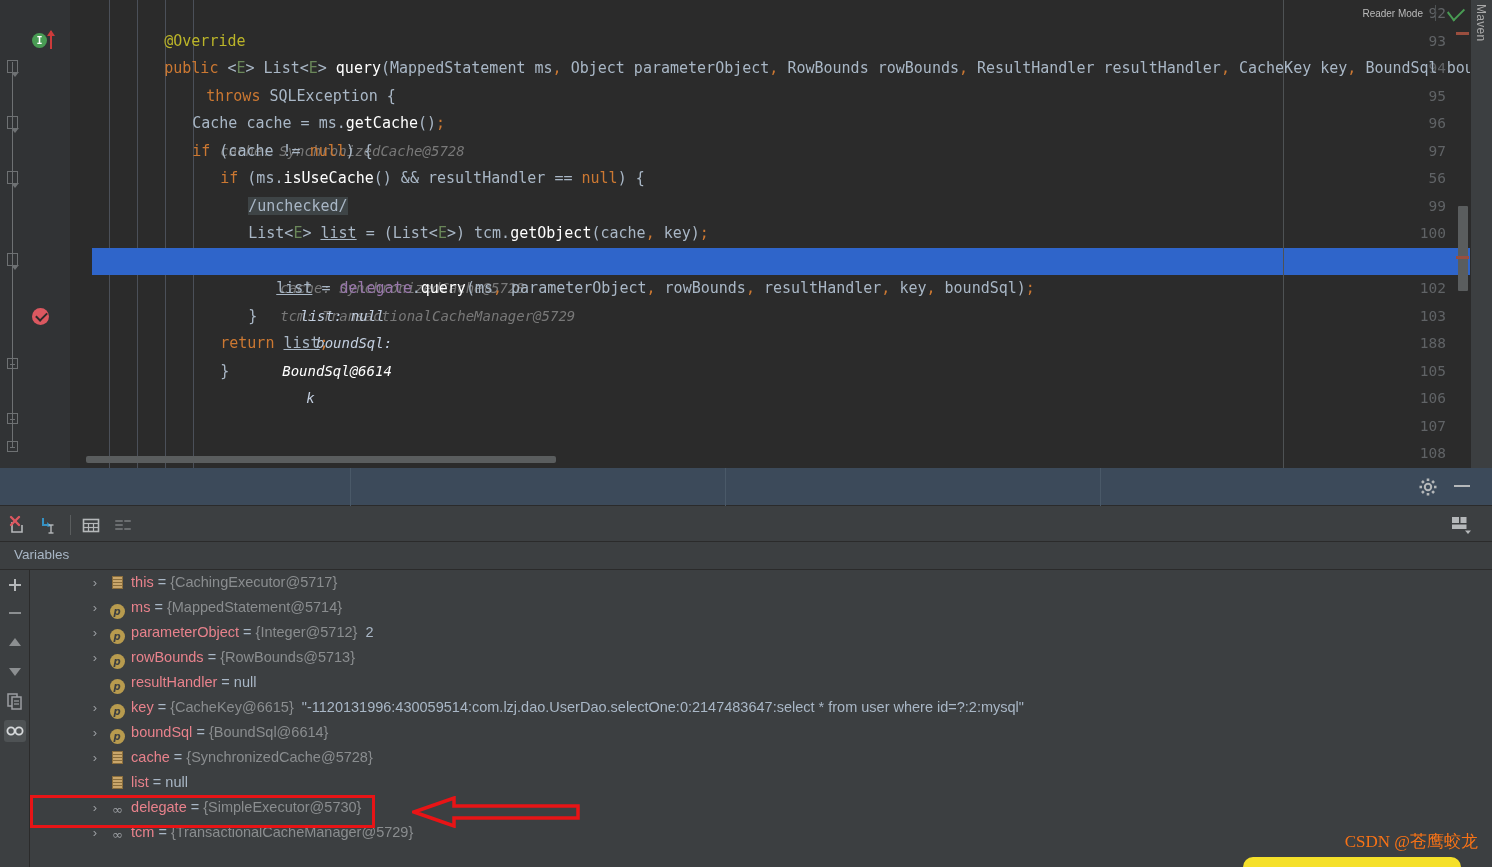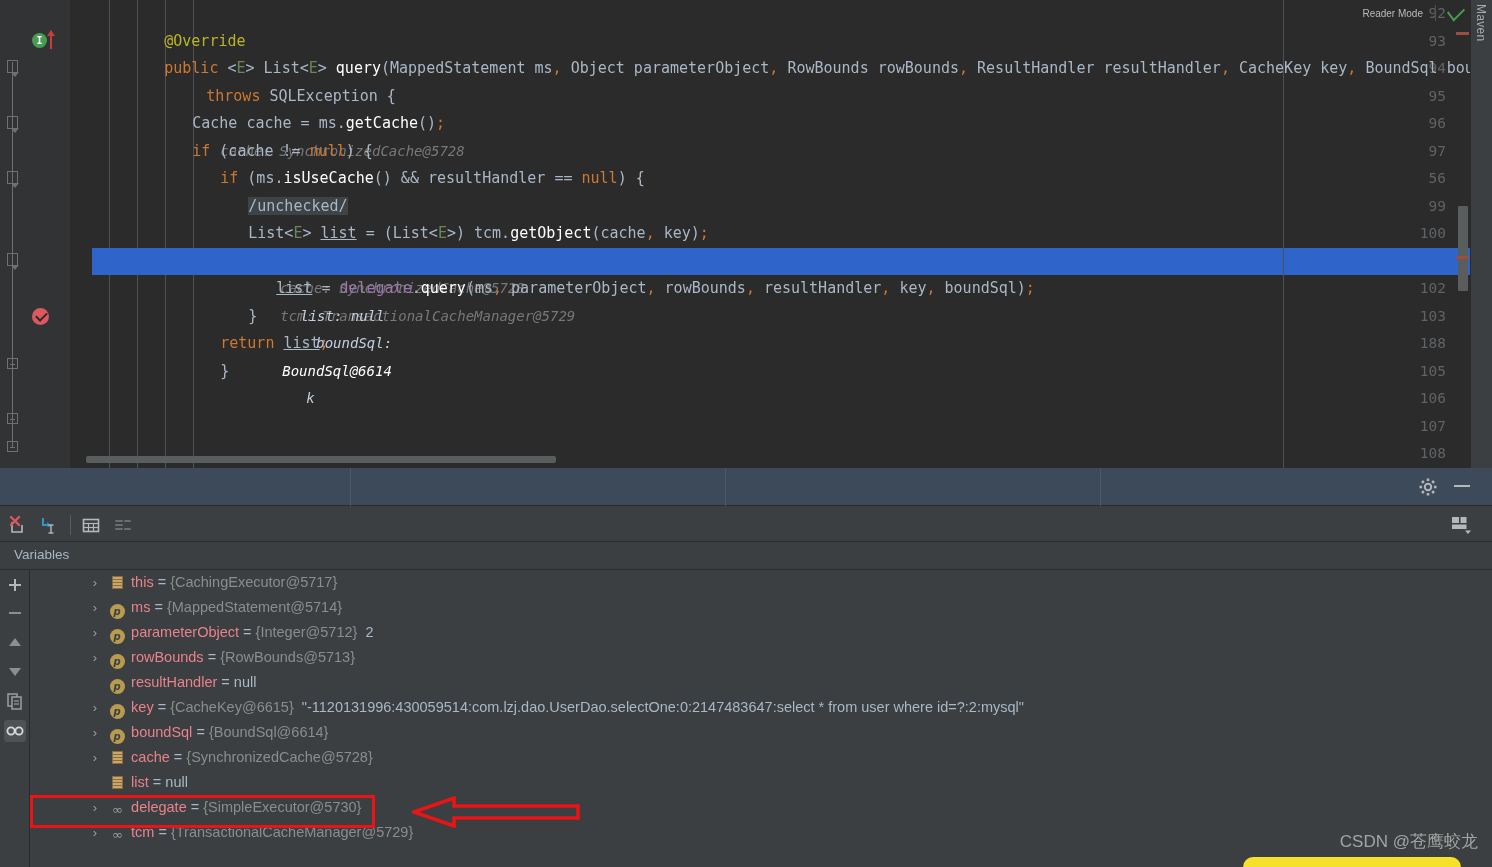--- a/index.html
+++ b/index.html
@@ -214,22 +214,22 @@
 
   
   .redbox {
     position: absolute; left: 30px; top: 795px; width: 345px; height: 33px;
     border: 3px solid #e81416; z-index: 30; pointer-events: none;
   }
   .arrow-svg { position: absolute; left: 412px; top: 796px; z-index: 30; }
 
   
   .watermark {
-    position: absolute; right: 14px; bottom: 14px; color: #a3a3a3; font-size: 17px;
-    z-index: 25; font-family: Liberation Sans, sans-serif; text-align: right;
+    position: absolute; right: 14px; bottom: 14px; color: #f97316; font-size: 17px;
+    z-index: 25; font-family: Liberation Serif, serif; text-align: right;
   }
   .yellowpill {
     position: absolute; left: 1243px; bottom: -10px; width: 218px; height: 20px;
     background: #f5e02a; border-radius: 10px; z-index: 24;
   }
 </style>
 </head>
 <body>
 
 <div id="app">

